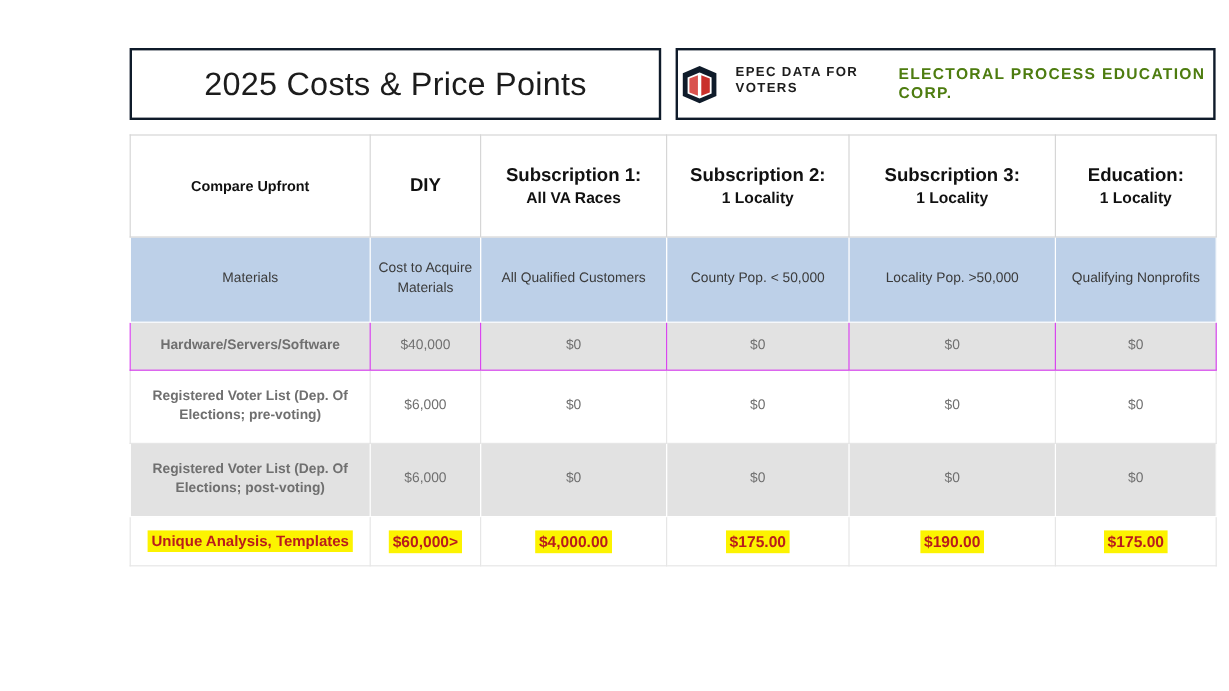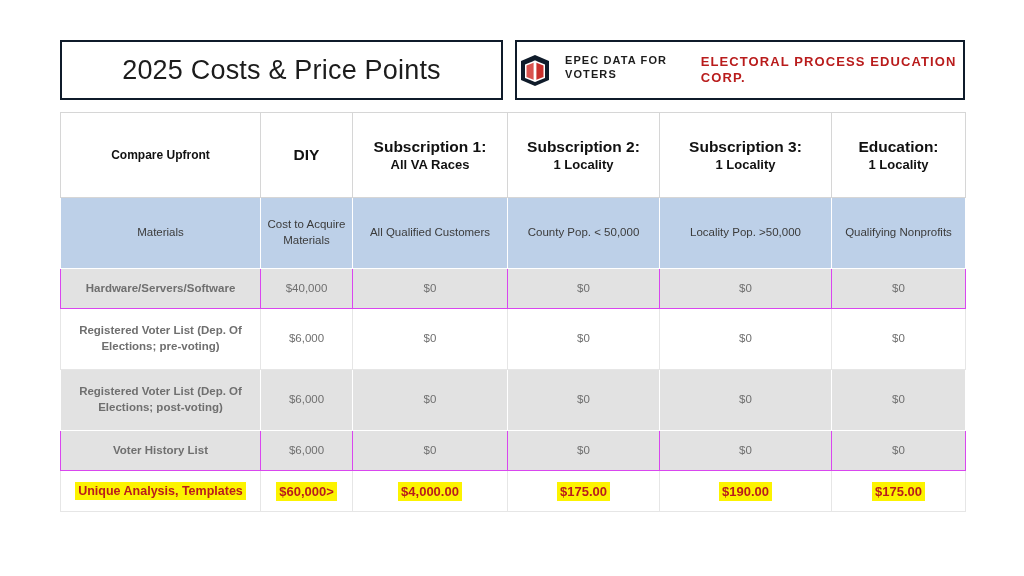--- a/index.html
+++ b/index.html
@@ -12,20 +12,21 @@
     height: 576px;
     font-family: "Liberation Sans", sans-serif;
     color: #1a1a1a;
     overflow: hidden;
   }
   .slide {
     position: relative;
     width: 976px;
     height: 576px;
     background: #ffffff;
+    margin-left: 48px;
   }
 
   
   .header-row {
     position: absolute;
     left: 60px;
     top: 40px;
     width: 905px;
     height: 60px;
     display: flex;
@@ -70,21 +71,21 @@
   .logo-line1 {
     font-size: 11px;
     font-weight: bold;
     letter-spacing: 1.1px;
     color: #1c1c1c;
   }
   .logo-line2 {
     font-size: 13px;
     font-weight: bold;
     letter-spacing: 1.1px;
-    color: #b91c1c;
+    color: #4d7c0f;
   }
 
   
   table.cost-table {
     position: absolute;
     left: 60px;
     top: 112px;
     width: 905px;
     border-collapse: collapse;
     table-layout: fixed;
@@ -257,28 +258,20 @@
       <tr class="data r-gray-tall">
         <td class="col0">Registered Voter List (Dep. Of Elections; post-voting)</td>
         <td>$6,000</td>
         <td>$0</td>
         <td>$0</td>
         <td>$0</td>
         <td>$0</td>
       </tr>
 
 
-      <tr class="data r-gray">
-        <td class="col0">Voter History List</td>
-        <td>$6,000</td>
-        <td>$0</td>
-        <td>$0</td>
-        <td>$0</td>
-        <td>$0</td>
-      </tr>
 
       <tr class="highlight">
         <td class="col0"><span class="hl">Unique Analysis, Templates</span></td>
         <td><span class="hl">$60,000&gt;</span></td>
         <td><span class="hl">$4,000.00</span></td>
         <td><span class="hl">$175.00</span></td>
         <td><span class="hl">$190.00</span></td>
         <td><span class="hl">$175.00</span></td>
       </tr>
     </tbody>

